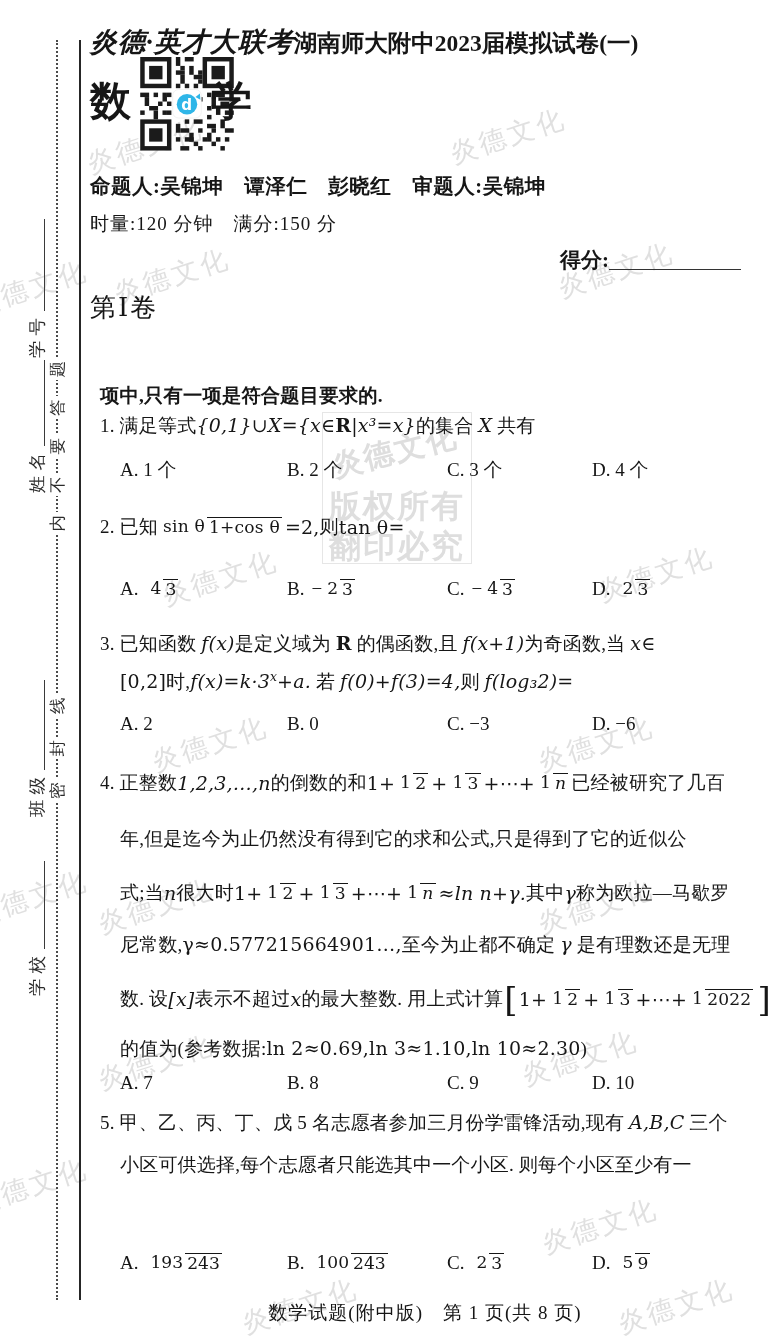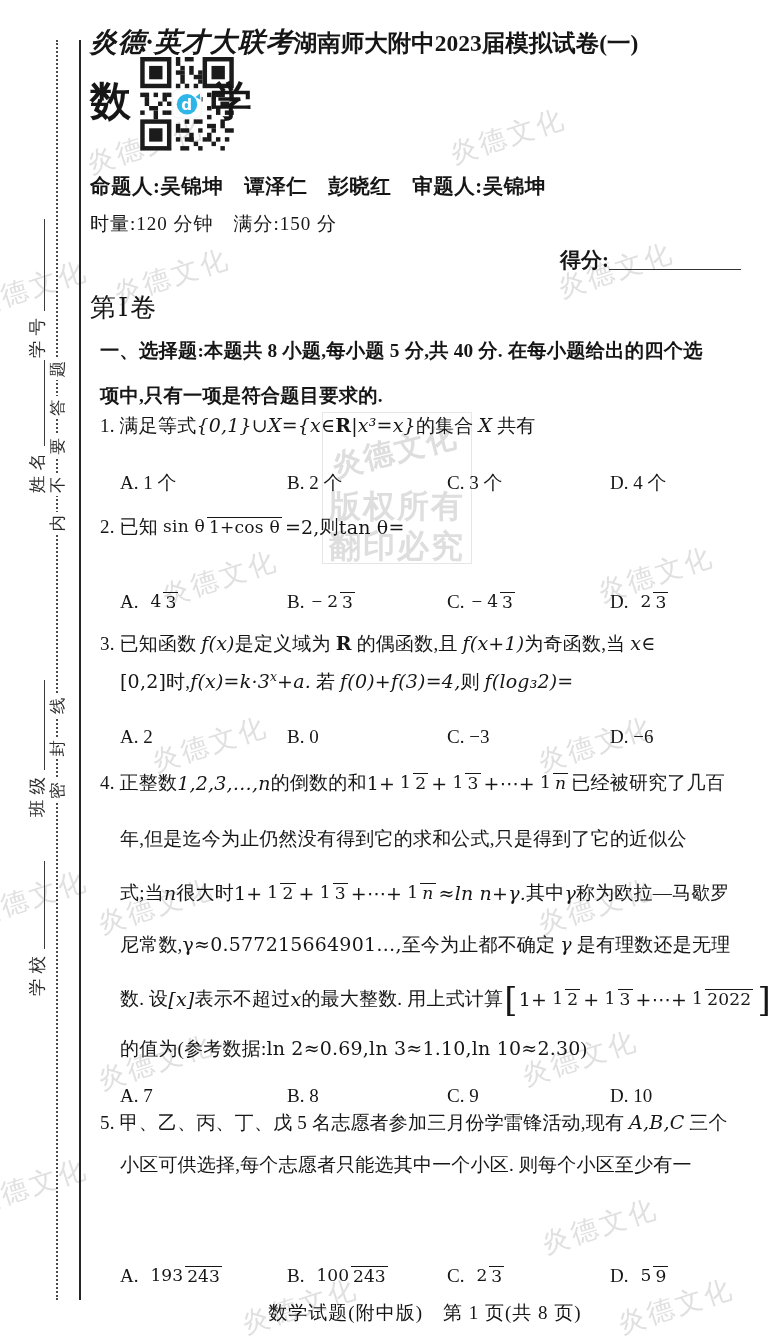--- a/index.html
+++ b/index.html
@@ -50,24 +50,24 @@
   .it{font-style:italic;font-family:"DejaVu Serif",serif;}
   .fm{font-family:"DejaVu Serif",serif;}
   .fmb{font-weight:bold;font-family:"DejaVu Serif",serif;}
   .frac{display:inline-flex;flex-direction:row;line-height:1.12;
         font-size:0.9em;margin:0 3px;vertical-align:middle;font-family:"DejaVu Serif",serif;}
   .fd{border-top:1.2px solid #161616;padding:0 2px;}
   .fn{padding:0 2px;}
   .bb{font-size:34px;font-weight:400;line-height:1;margin:0 1px;font-family:"DejaVu Serif",serif;}
   sup{font-size:0.65em;}
   .optrow{position:absolute;left:100px;width:660px;z-index:2;}
-  .optrow .o{position:absolute;white-space:nowrap;font-size:19px;margin-top:13px;}
+  .optrow .o{position:absolute;white-space:nowrap;font-size:19px;}
   .optrow.tall{height:58px;}
   .optrow.tall .o{display:inline-flex;align-items:center;height:58px;}
-  .o1{left:20px;} .o2{left:187px;} .o3{left:347px;} .o4{left:510px;}
+  .o1{left:20px;} .o2{left:187px;} .o3{left:347px;} .o4{left:492px;}
   .olabel{margin-right:7px;}
   .footer{position:absolute;left:90px;top:1300px;width:670px;text-align:center;
           font-size:19px;letter-spacing:1px;z-index:2;}
 </style>
 </head>
 <body>
 
 <div id="sheet">
 
   <div class="wm" style="left:-30px;top:270px">炎德文化</div>
@@ -215,21 +215,20 @@
   </div>
 
   <div class="hline setters" style="top:172px">命题人:吴锦坤　谭泽仁　彭晓红　审题人:吴锦坤</div>
   <div class="hline duration" style="top:211px">时量:120 分钟　满分:150 分</div>
 
   <div class="score">
     <span>得分:</span><span class="scoreblank"></span>
   </div>
 
   <div class="hline parttitle" style="top:290px">第Ⅰ卷</div>
-  <div class="line bold" style="left:100px;top:337px">一、选择题:本题共 8 小题,每小题 5 分,共 40 分. 在每小题给出的四个选</div>
   <div class="line bold" style="left:100px;top:382px">项中,只有一项是符合题目要求的.</div>
 
   <div class="line" style="left:100px;top:413px">
     <span>1. 满足等式</span><span class="it">{0,1}∪X={x∈</span><span class="fmb">R</span><span class="it">|x³=x}</span><span>的集合 </span><span class="it">X</span><span> 共有</span>
   </div>
   <div class="optrow" style="top:457px">
     <span class="o o1">A. 1 个</span>
     <span class="o o2">B. 2 个</span>
     <span class="o o3">C. 3 个</span>
     <span class="o o4">D. 4 个</span>

